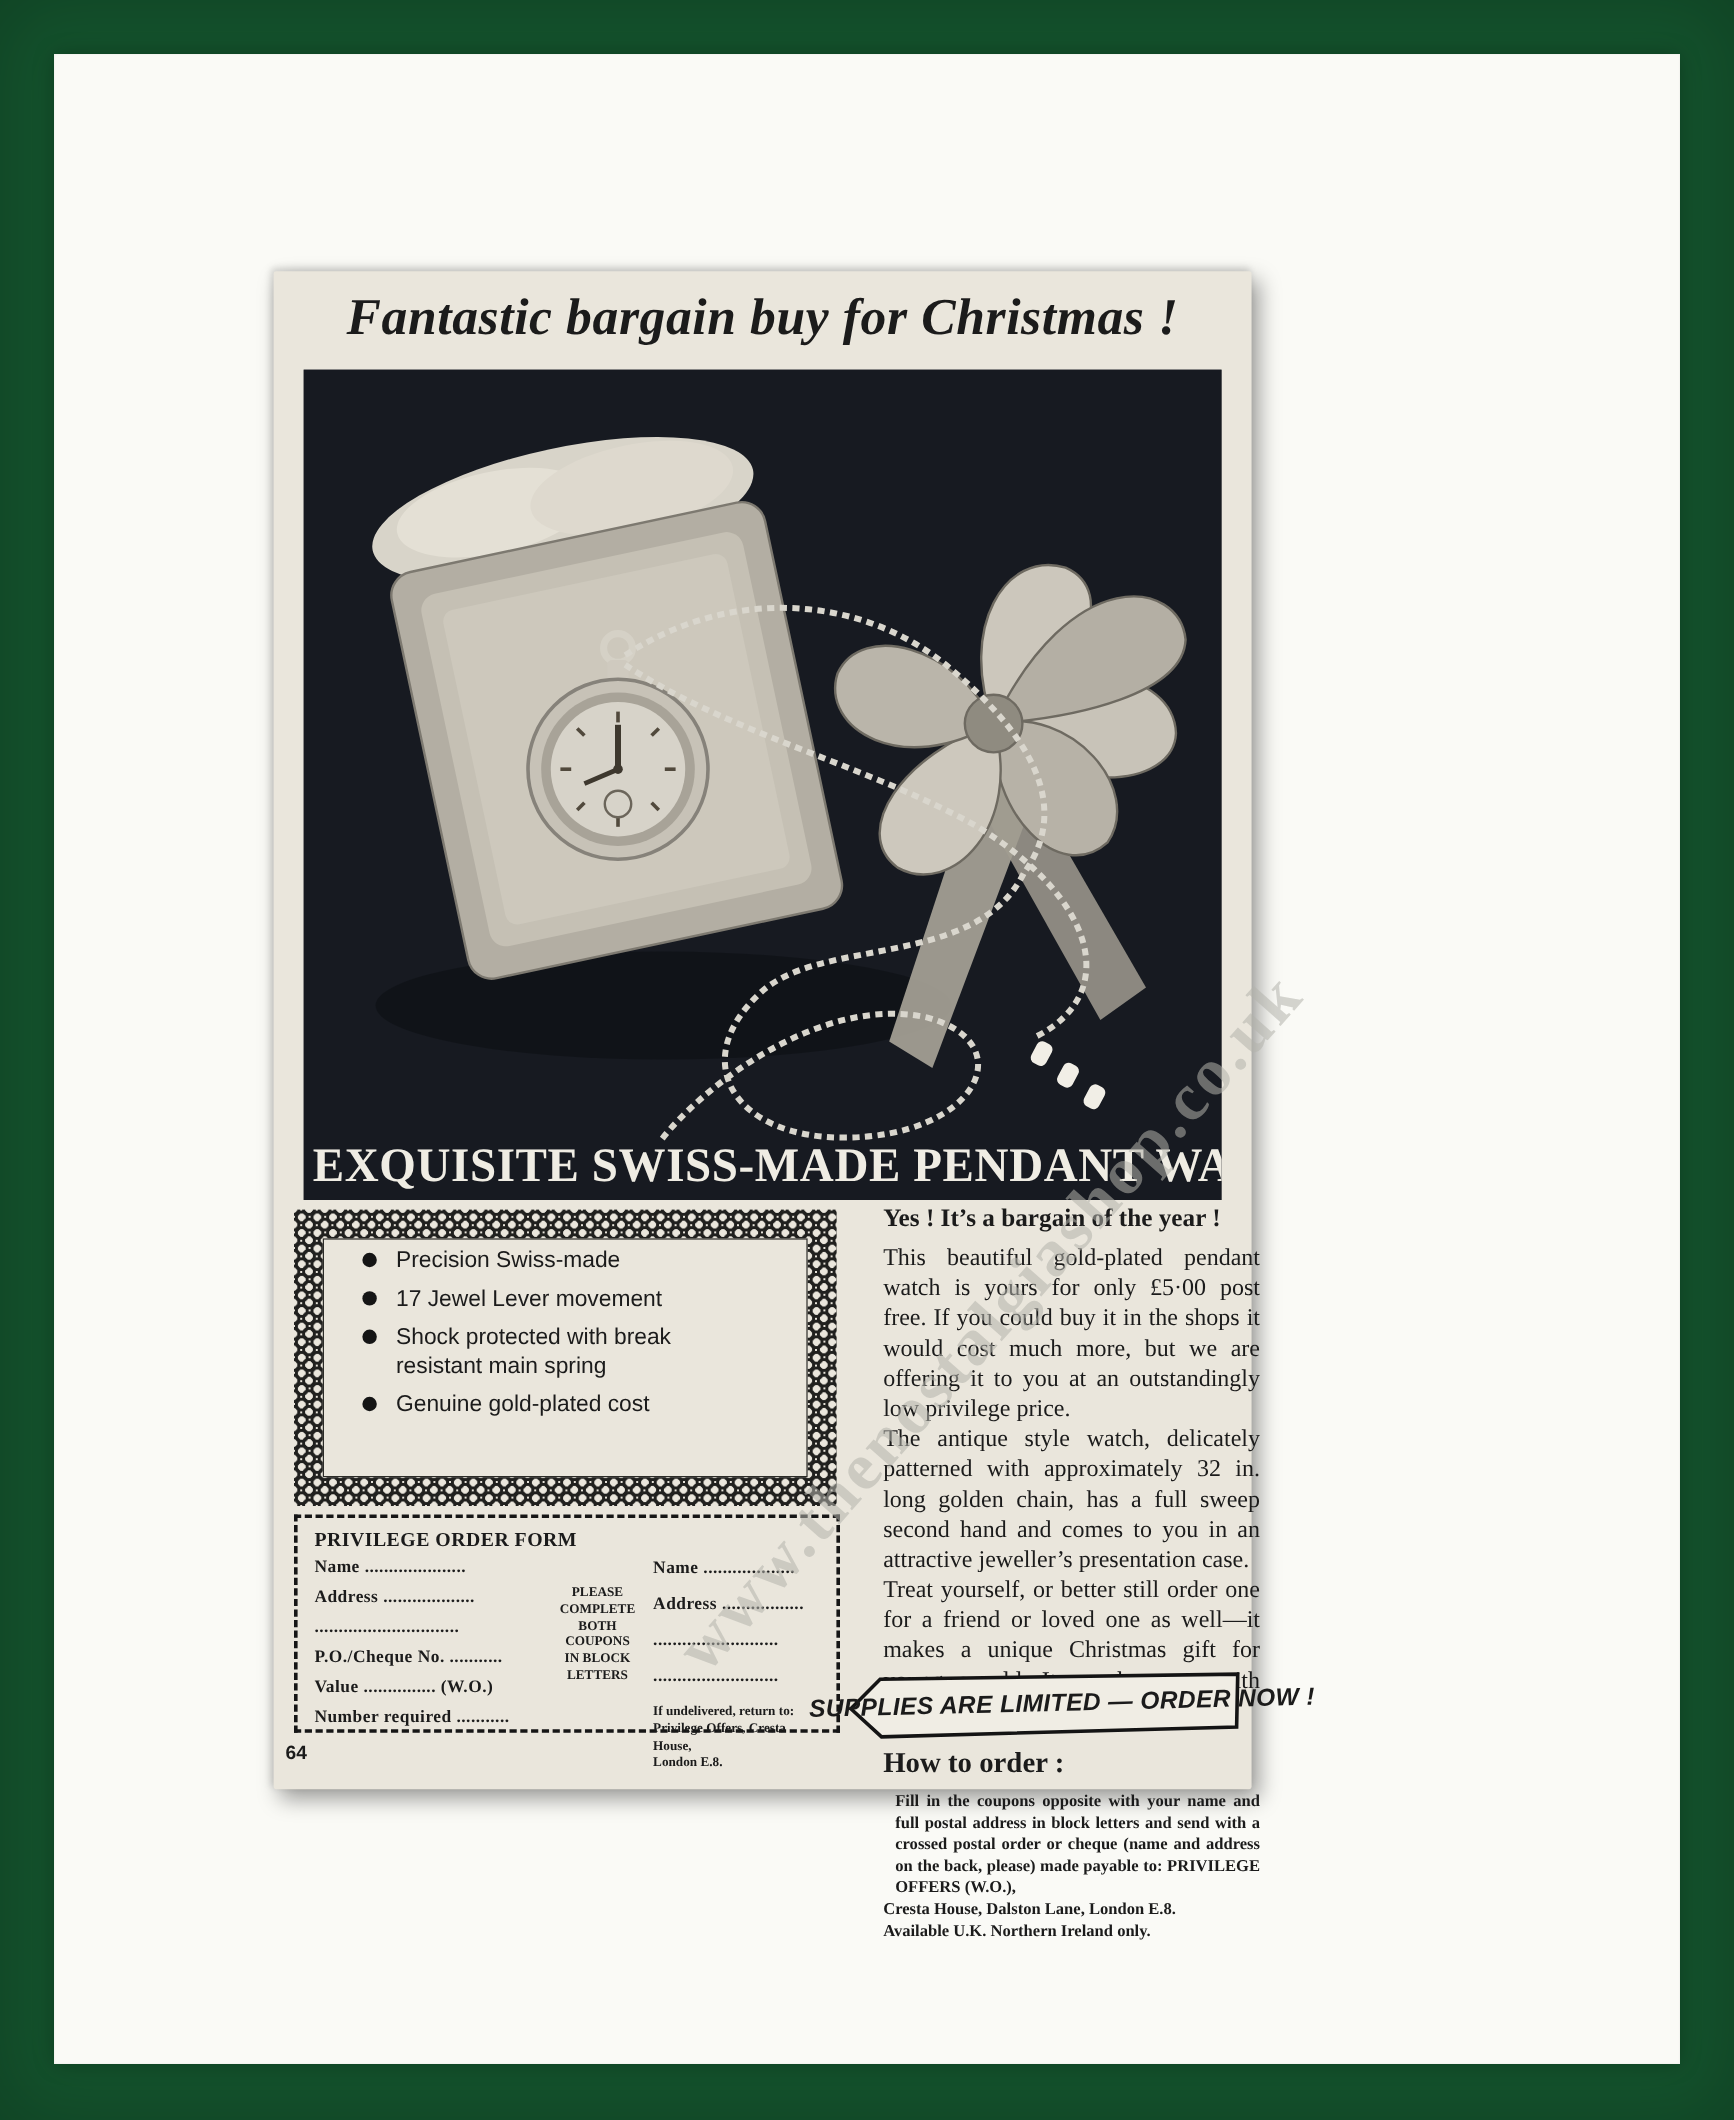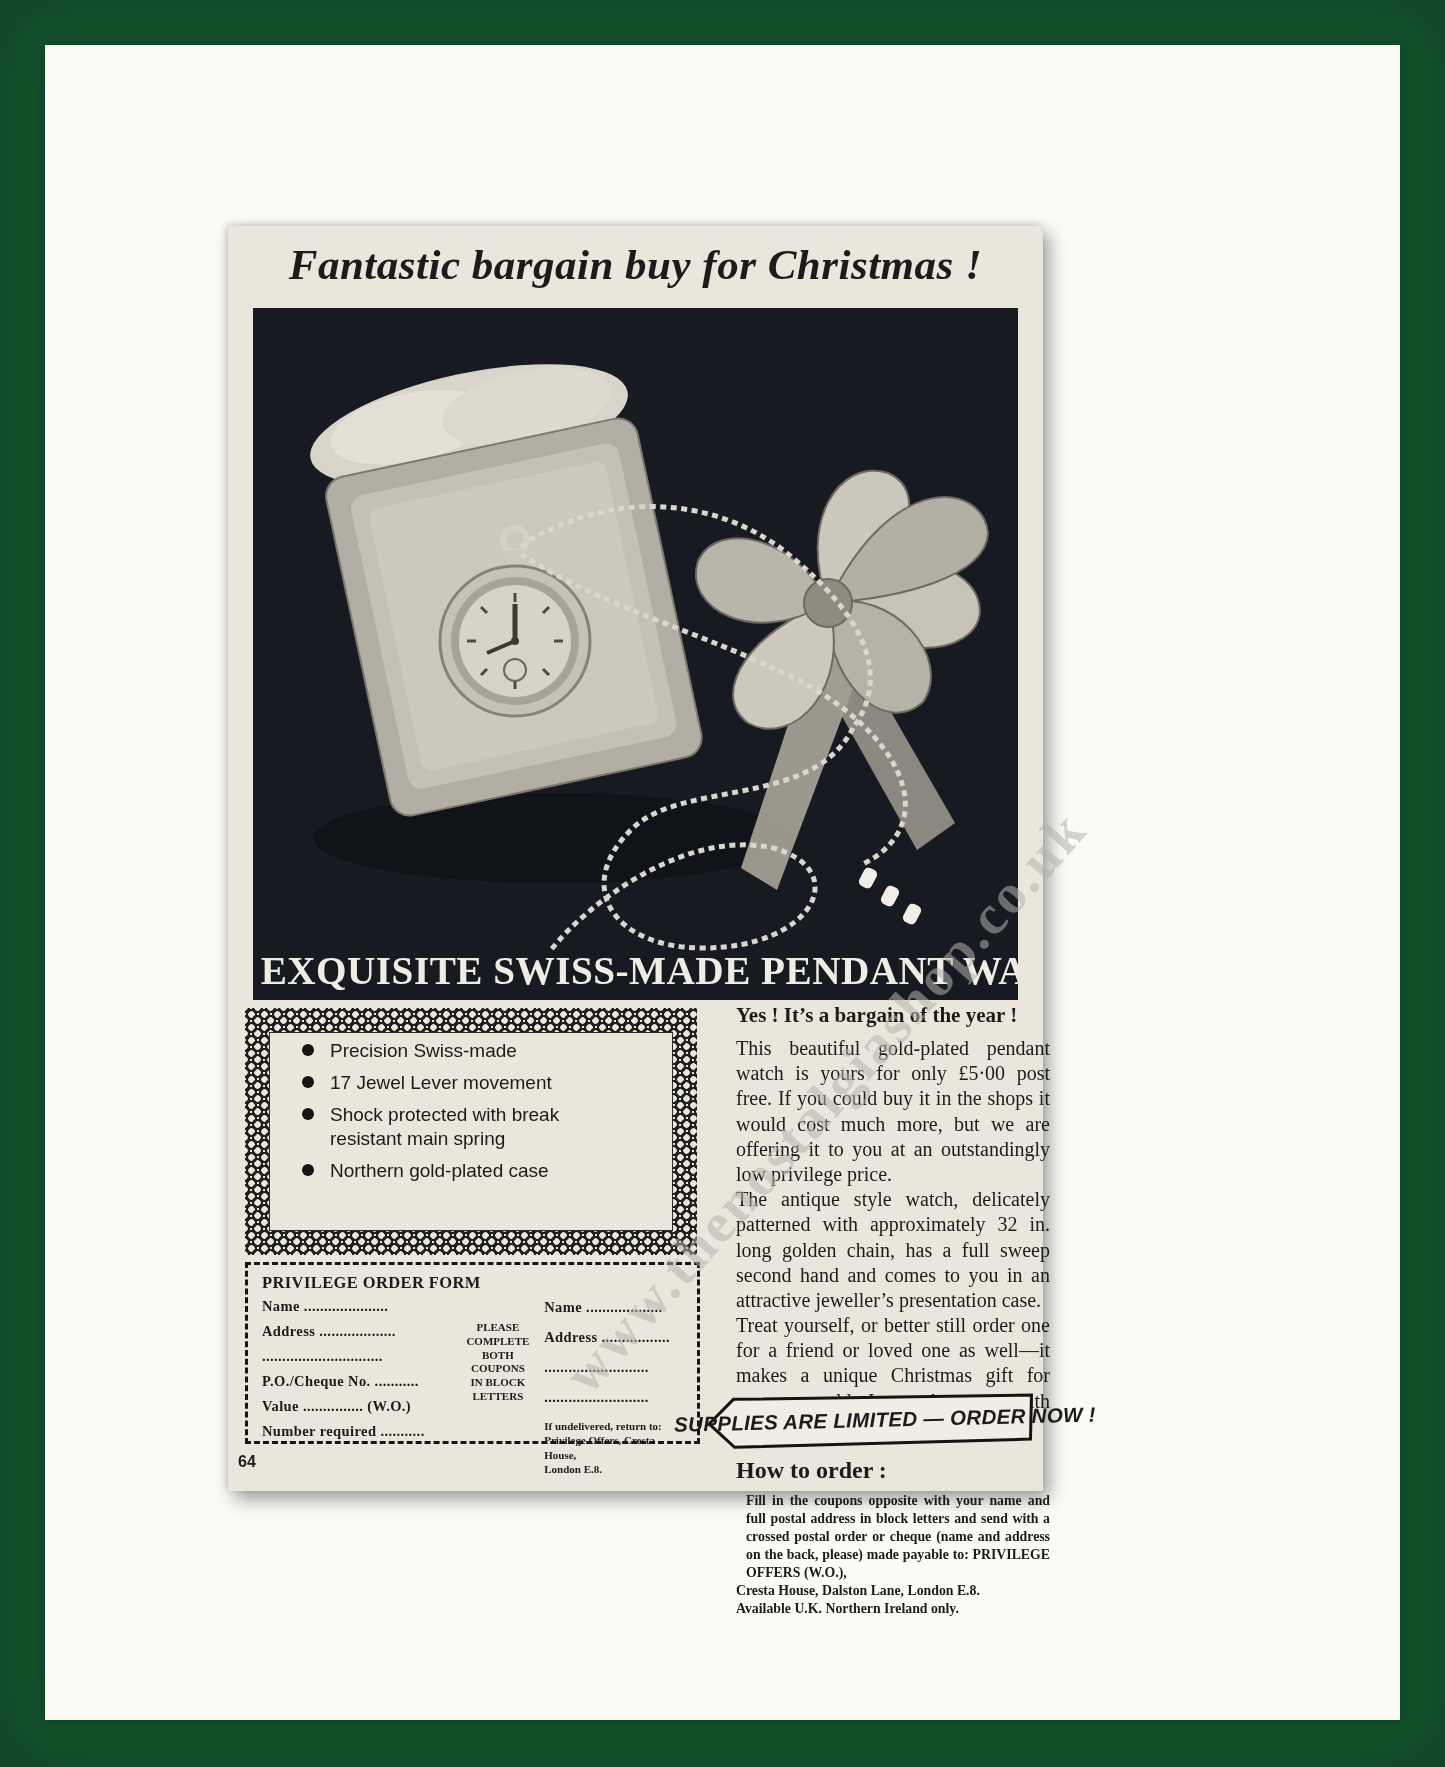--- a/index.html
+++ b/index.html
@@ -142,21 +142,21 @@
           <div class="gb-row">
             <span class="gb-dot"></span>
             <span>17 Jewel Lever movement</span>
           </div>
           <div class="gb-row">
             <span class="gb-dot"></span>
             <span style="max-width:280px;display:inline-block;">Shock protected with break resistant main spring</span>
           </div>
           <div class="gb-row">
             <span class="gb-dot"></span>
-            <span>Northern gold-plated case</span>
+            <span>Genuine gold-plated cost</span>
           </div>
         </div>
       </div>
     </div>
 
     <div class="rcol">
       <div class="rhead">Yes !  It’s a bargain of the year !</div>
       <div class="rbody">
         <p>This beautiful gold-plated pendant watch is yours for only £5·00 post free. If you could buy it in the shops it would cost much more, but we are offering it to you at an outstandingly low privilege price.</p>
         <p>The antique style watch, delicately patterned with approximately 32 in. long golden chain, has a full sweep second hand and comes to you in an attractive jeweller’s presentation case.</p>

